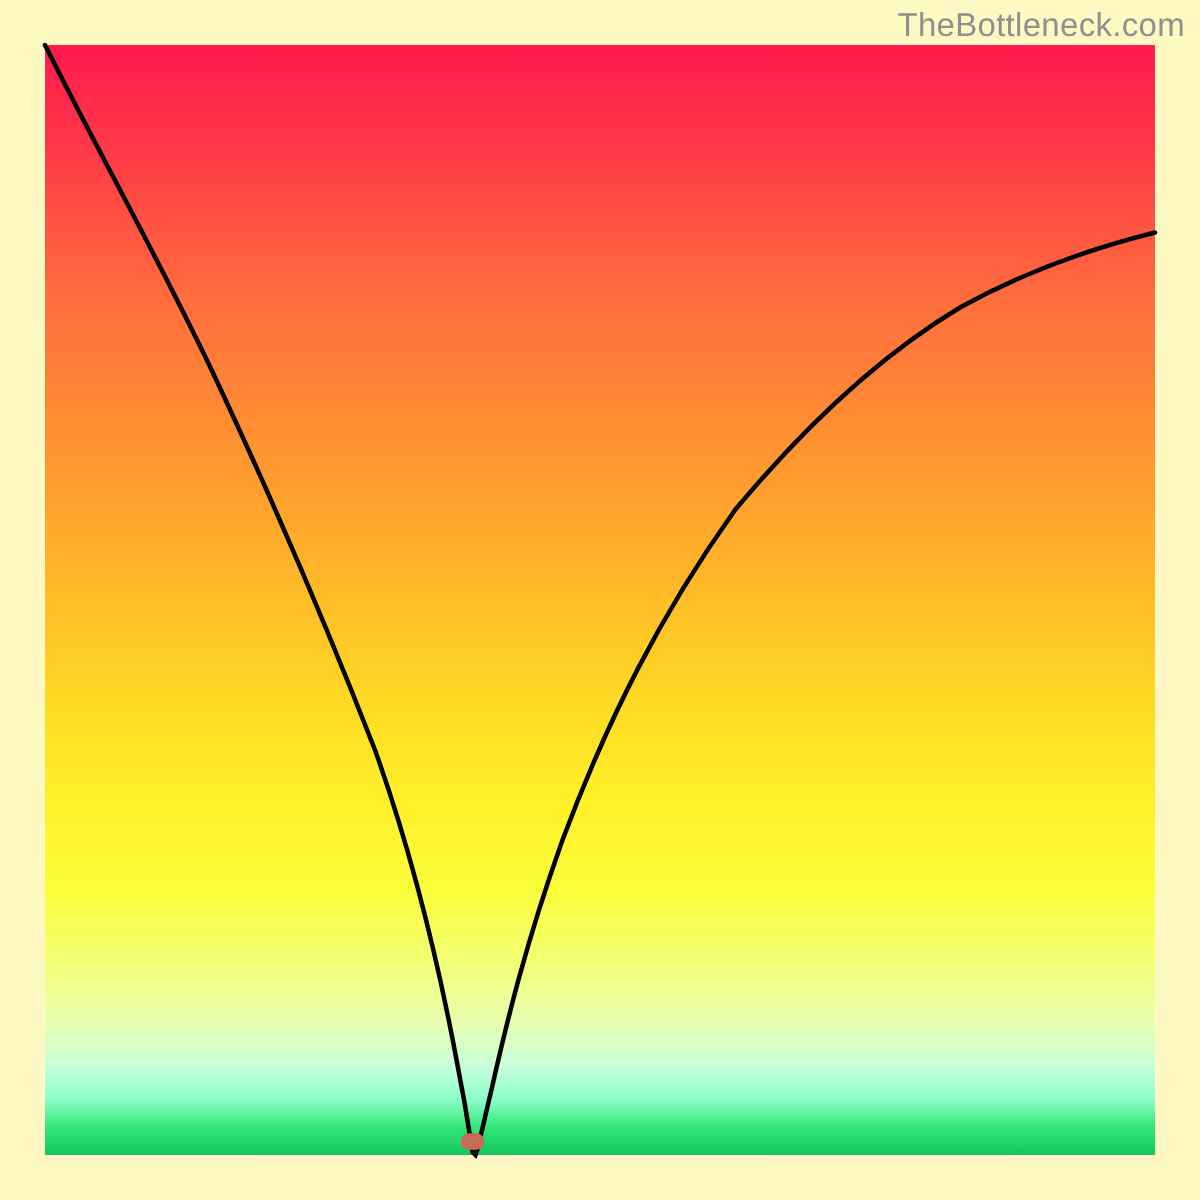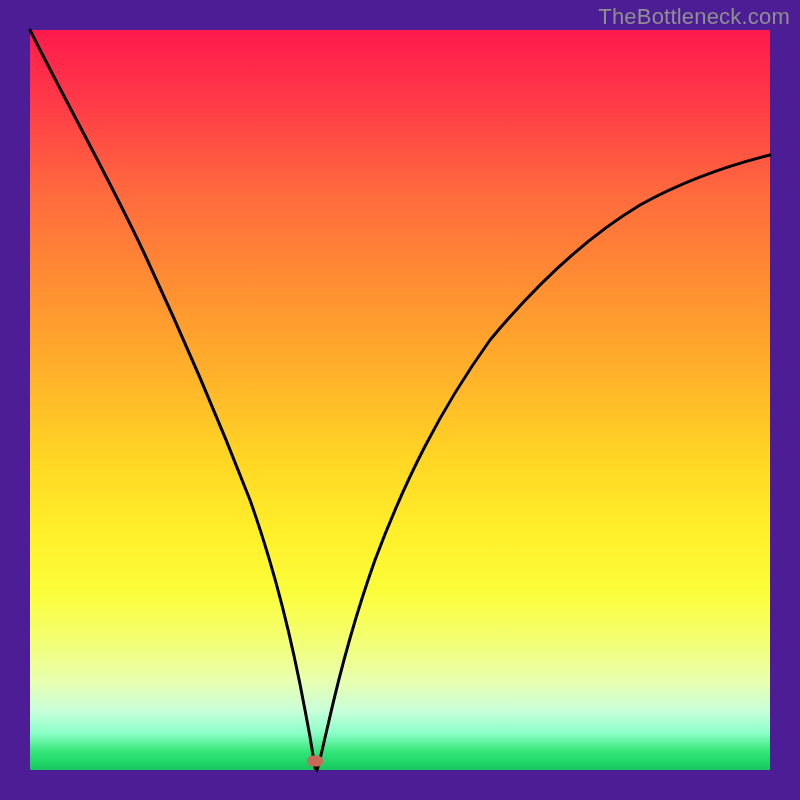--- a/index.html
+++ b/index.html
@@ -10,21 +10,21 @@
     background: #000;
     overflow: hidden;
     font-family: Arial, Helvetica, sans-serif;
   }
   .frame {
     position: absolute;
     top: 0;
     left: 0;
     width: 800px;
     height: 800px;
-    background: #4c1d95;
+    background: #fef9c3;
   }
   .plot-area {
     position: absolute;
     top: 30px;
     left: 30px;
     width: 740px;
     height: 740px;
     background: linear-gradient(
       to bottom,
       #ff1a4d 0%,

